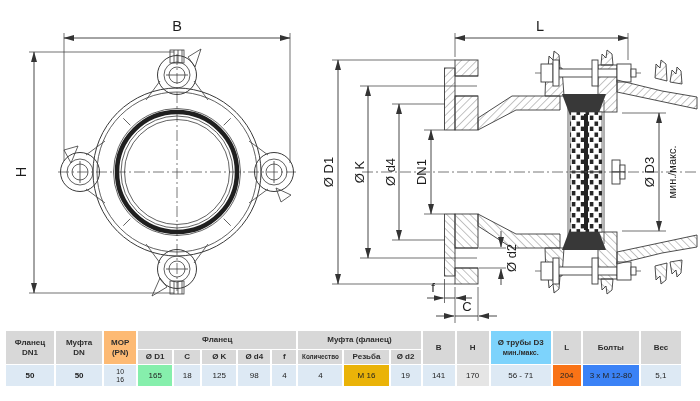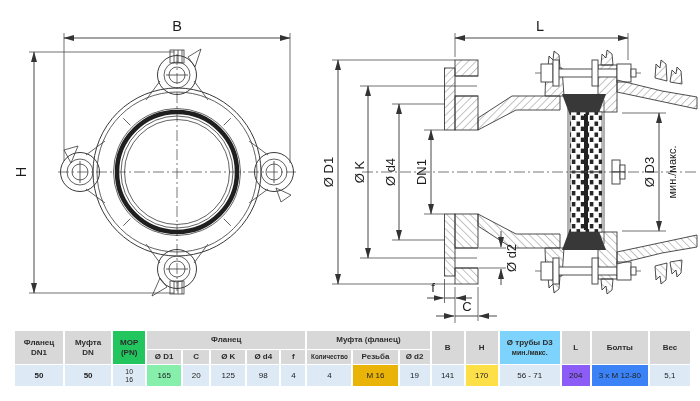--- a/index.html
+++ b/index.html
@@ -11,21 +11,21 @@
   svg .hatched{stroke:var(--line);stroke-width:.9;fill:url(#hatch);}
   svg .solidpart{stroke:var(--line);stroke-width:.9;fill:#fff;}
   svg .darkfill{fill:#383838;stroke:none;}
   svg .cl{stroke:#555;stroke-width:.8;fill:none;stroke-dasharray:11 3 2 3;}
   svg .dimline{stroke:#333;stroke-width:.9;fill:none;}
   svg .extline{stroke:#333;stroke-width:.7;fill:none;}
   svg text.dim{font-family:"Liberation Sans",sans-serif;font-size:13px;fill:#1d1d1d;}
   svg text.dim-lg{font-family:"Liberation Sans",sans-serif;font-size:14.5px;fill:#1d1d1d;}
   svg text.dim-sm{font-family:"Liberation Sans",sans-serif;font-size:11px;fill:#1d1d1d;}
 
-  table.spec{position:absolute;left:13px;top:330px;width:679px;table-layout:fixed;
+  table.spec{position:absolute;left:4px;top:330px;width:679px;table-layout:fixed;
              border-collapse:separate;border-spacing:2px 1.5px;}
   table.spec th,table.spec td{padding:0;text-align:center;vertical-align:middle;
              white-space:pre-line;overflow:hidden;}
   table.spec th{font-size:8px;font-weight:700;color:#2d2d2d;line-height:1.15;}
   table.spec th.tiny{font-size:6.3px;}
   table.spec .sub2{font-size:7px;font-weight:700;}
   table.spec tr.h1 th{height:18px;}
   table.spec tr.h2 th{height:14px;}
   table.spec tr.data td{height:21px;font-size:8px;color:#222;}
   table.spec tr.data td.b{font-weight:700;}
@@ -262,21 +262,21 @@
         <col style="width:28px">
         <col style="width:56px">
         <col style="width:40px">
   </colgroup>
   <thead>
     <tr class="h1">
       <th rowspan="2" style="background: rgb(216, 216, 216);">Фланец
 DN1</th>
       <th rowspan="2" style="background: rgb(216, 216, 216);">Муфта
 DN</th>
-      <th rowspan="2" style="background: #22c55e;">MOP
+      <th rowspan="2" style="background: #fdba74;">MOP
 (PN)</th>
       <th colspan="5" style="background: rgb(216, 216, 216);">Фланец</th>
       <th colspan="3" style="background: rgb(216, 216, 216);">Муфта (фланец)</th>
       <th rowspan="2" style="background: rgb(216, 216, 216);">B</th>
       <th rowspan="2" style="background: rgb(216, 216, 216);">H</th>
       <th rowspan="2" style="background: #7dd3fc;"><span>Ø трубы D3</span><br><span class="sub2">мин./макс.</span></th>
       <th rowspan="2" style="background: rgb(216, 216, 216);">L</th>
       <th rowspan="2" style="background: rgb(216, 216, 216);">Болты</th>
       <th rowspan="2" style="background: rgb(216, 216, 216);">Вес</th>
     </tr>
@@ -291,30 +291,30 @@
       <th style="background: rgb(216, 216, 216);">Ø d2</th>
     </tr>
   </thead>
   <tbody>
     <tr class="data">
       <td class="b" style="background: rgb(221, 233, 244);">50</td>
       <td class="b" style="background: rgb(221, 233, 244);">50</td>
       <td class="small2" style="background: rgb(221, 233, 244);">10
 16</td>
       <td style="background: #86efac;">165</td>
-      <td style="background: rgb(221, 233, 244);">20</td>
+      <td style="background: rgb(221, 233, 244);">18</td>
       <td style="background: rgb(221, 233, 244);">125</td>
       <td style="background: rgb(221, 233, 244);">98</td>
       <td style="background: rgb(221, 233, 244);">4</td>
       <td style="background: rgb(221, 233, 244);">4</td>
       <td style="background: #eab308;">M 16</td>
       <td style="background: rgb(221, 233, 244);">19</td>
       <td style="background: rgb(221, 233, 244);">141</td>
-      <td style="background: #fde047;">170</td>
+      <td style="background: #e5e5e5;">170</td>
       <td style="background: rgb(221, 233, 244);">56 - 71</td>
-      <td style="background: #8b5cf6; text-align: center;">204</td>
+      <td style="background: #f97316; text-align: center;">204</td>
       <td style="background: #3b82f6;">3 x M 12-80</td>
       <td style="background: rgb(221, 233, 244);">5,1</td>
     </tr>
   </tbody>
 </table>
 
 </div>
 
 </body></html>

